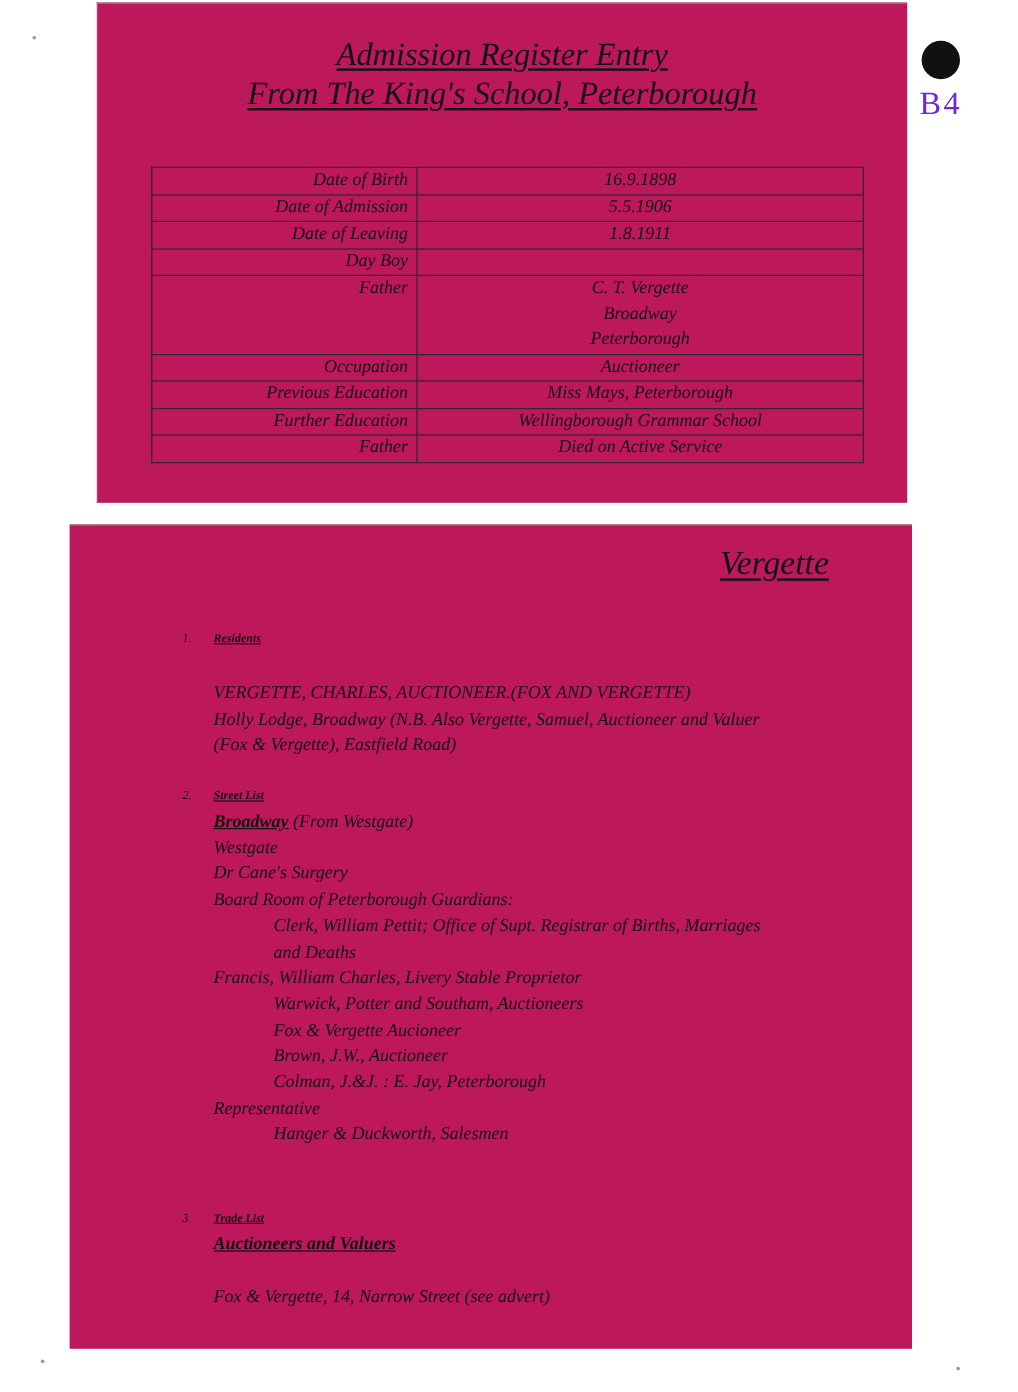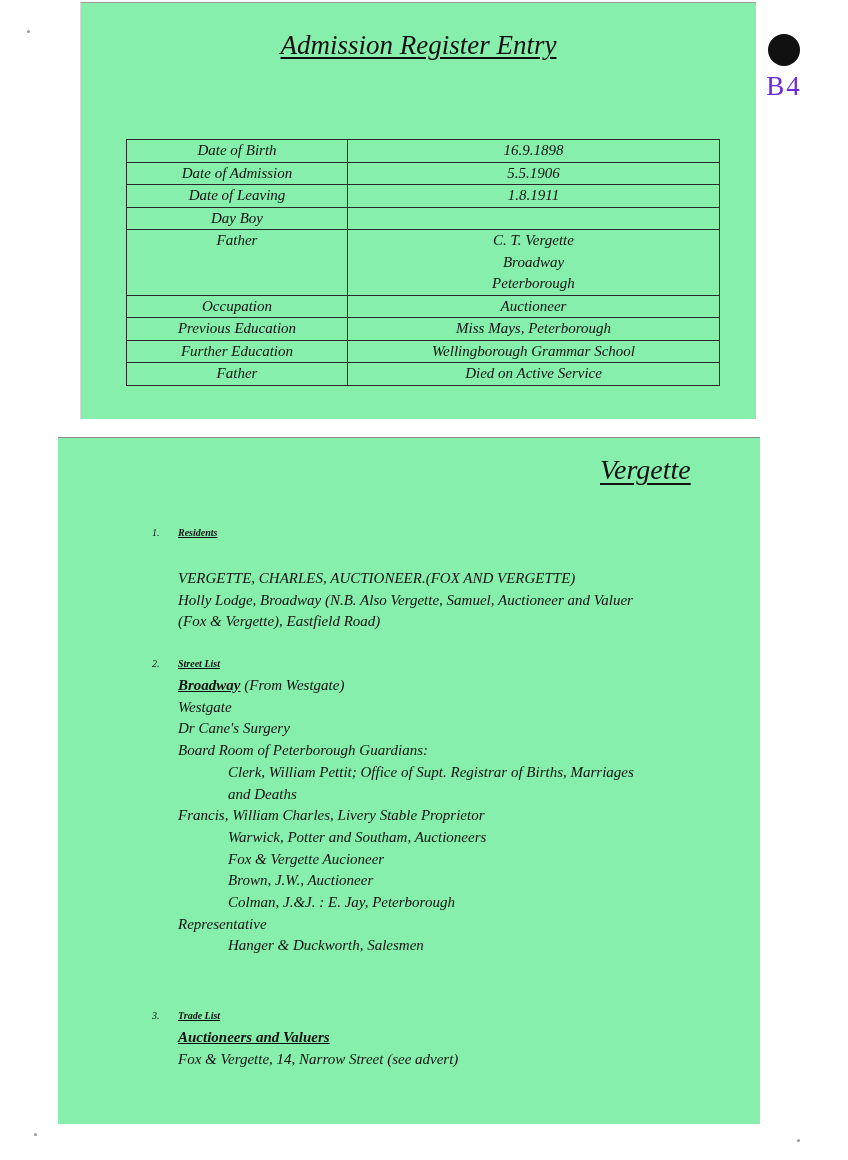--- a/index.html
+++ b/index.html
@@ -14,21 +14,21 @@
     overflow: hidden;
     font-family: "DejaVu Serif", "Liberation Serif", serif;
     color: #111111;
   }
   .cursive {
     font-family: "Liberation Serif", "DejaVu Serif", serif;
     font-style: italic;
   }
   .card {
     position: absolute;
-    background: #86efac;
+    background: #be185d;
   }
   .card.top {
     left: 80px;
     top: 2px;
     width: 675px;
     height: 416px;
     border-top: 1px solid #9a9a9a;
     border-left: 1px solid #d8d8d8;
   }
   .card.bottom {
@@ -84,21 +84,21 @@
   table.register td {
     border: 1px solid #2a2a2a;
     padding: 0 7px;
     height: 21.5px;
     line-height: 21.5px;
     vertical-align: top;
     white-space: nowrap;
   }
   table.register td.label {
     width: 206px;
-    text-align: center;
+    text-align: right;
   }
   table.register td.value {
     text-align: center;
   }
   .dir-title {
     position: absolute;
     left: 70px;
     top: 12px;
     font-size: 28px;
     line-height: 36px;
@@ -153,20 +153,21 @@
     border-radius: 50%;
     background: #999;
   }
 </style>
 </head>
 <body>
 
 <div class="card top cursive">
   <div class="title-block" style="top:26px;">
     <div class="title-line">Admission Register Entry</div>
+    <div class="title-line">From The King's School, Peterborough</div>
   </div>
 
   <table class="register">
     <tbody>
         <tr>
       <td class="label">Date of Birth</td>
       <td class="value">16.9.1898</td>
     </tr>
     <tr>
       <td class="label">Date of Admission</td>
@@ -242,19 +243,19 @@
     <span class="ln indent">Colman, J.&amp;J. : E. Jay, Peterborough</span>
     <span class="ln">Representative</span>
     <span class="ln indent">Hanger &amp; Duckworth, Salesmen</span>
   </div>
 
   <div class="section" style="top:567px;">
     <span class="num">3.</span><span class="heading">Trade List</span>
   </div>
   <div class="lines" style="top:589px;">
     <span class="ln uline">Auctioneers and Valuers</span>
-    <span class="ln" style="">Fox &amp; Vergette, 14, Narrow Street (see advert)</span>
+    <span class="ln" style="margin-top:22px;">Fox &amp; Vergette, 14, Narrow Street (see advert)</span>
   </div>
 </div>
 
 <div class="speck" style="left:27px;top:30px;"></div>
 <div class="speck" style="left:34px;top:1133px;"></div>
 <div class="speck" style="left:797px;top:1139px;"></div>
 
 </body></html>

